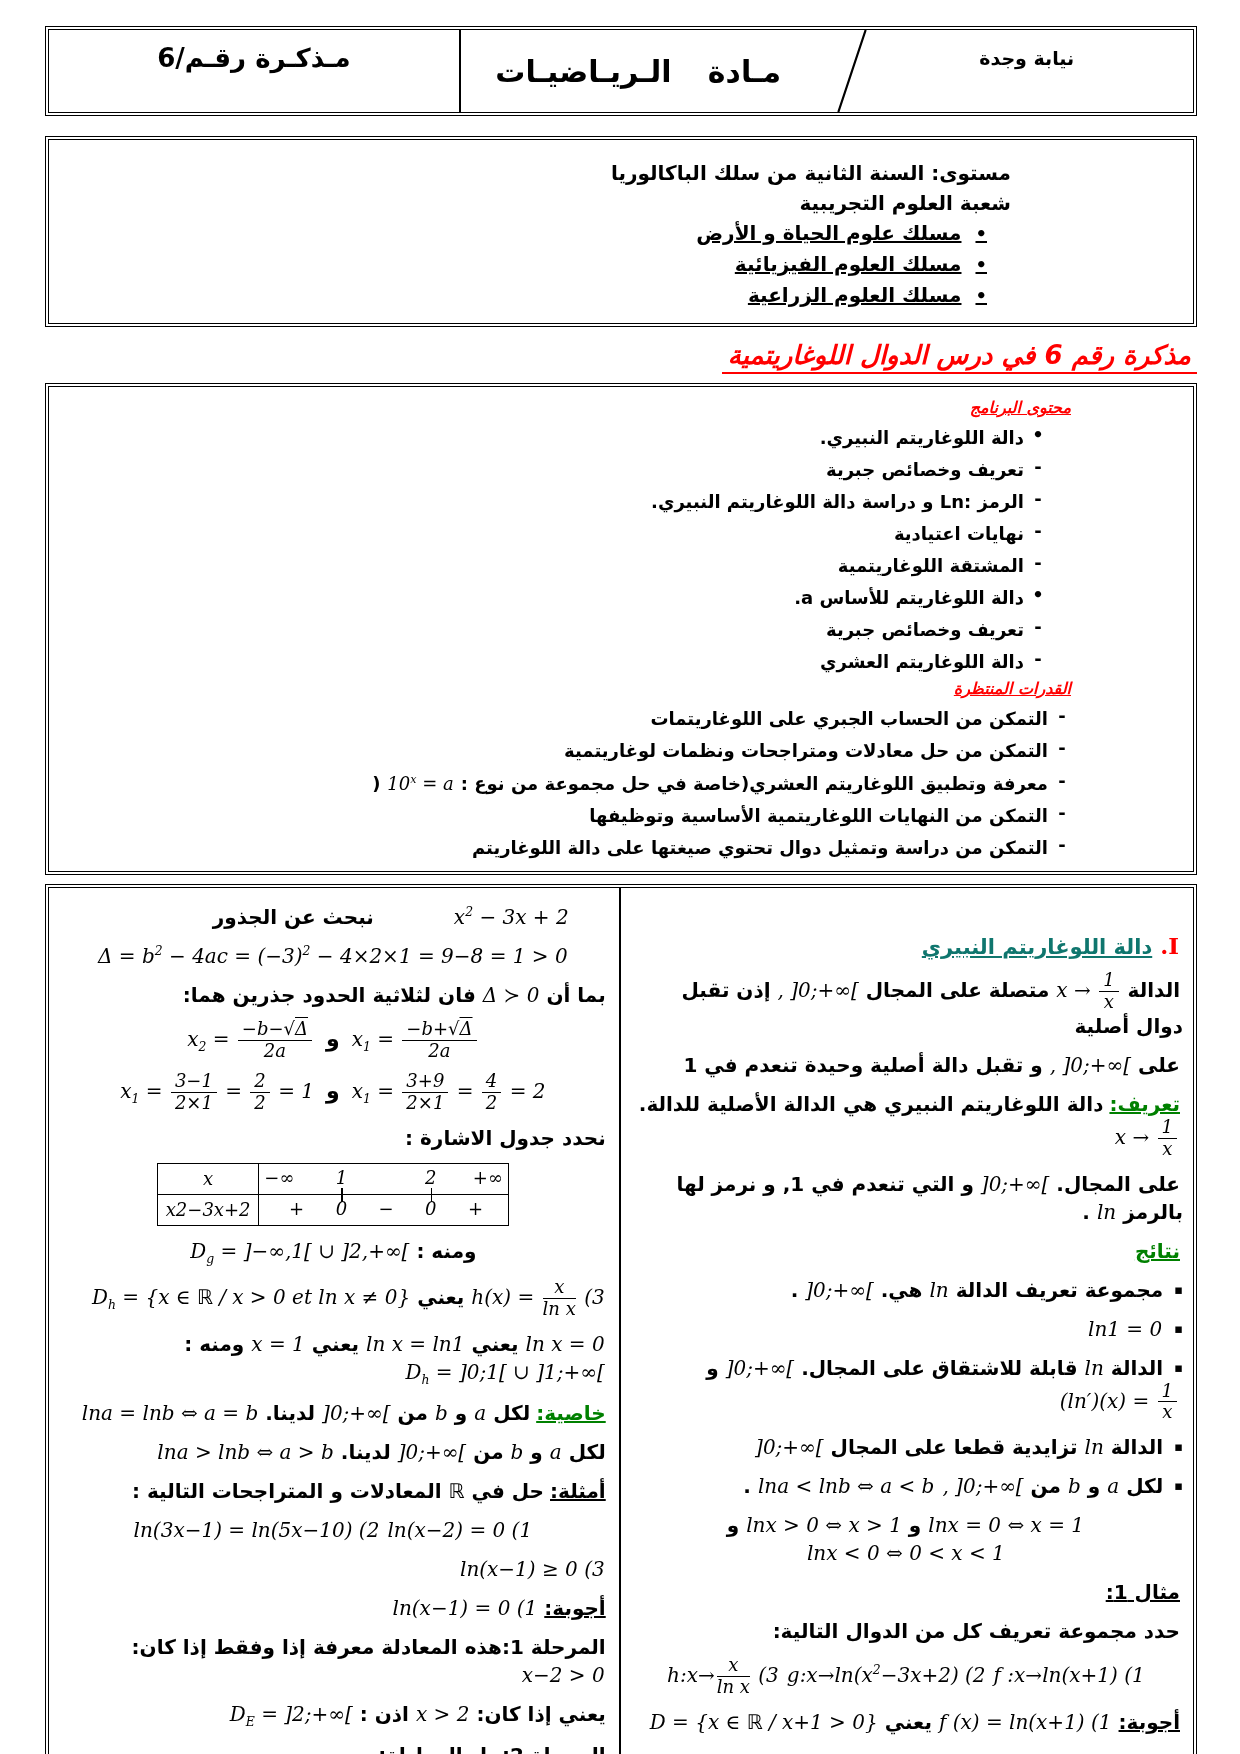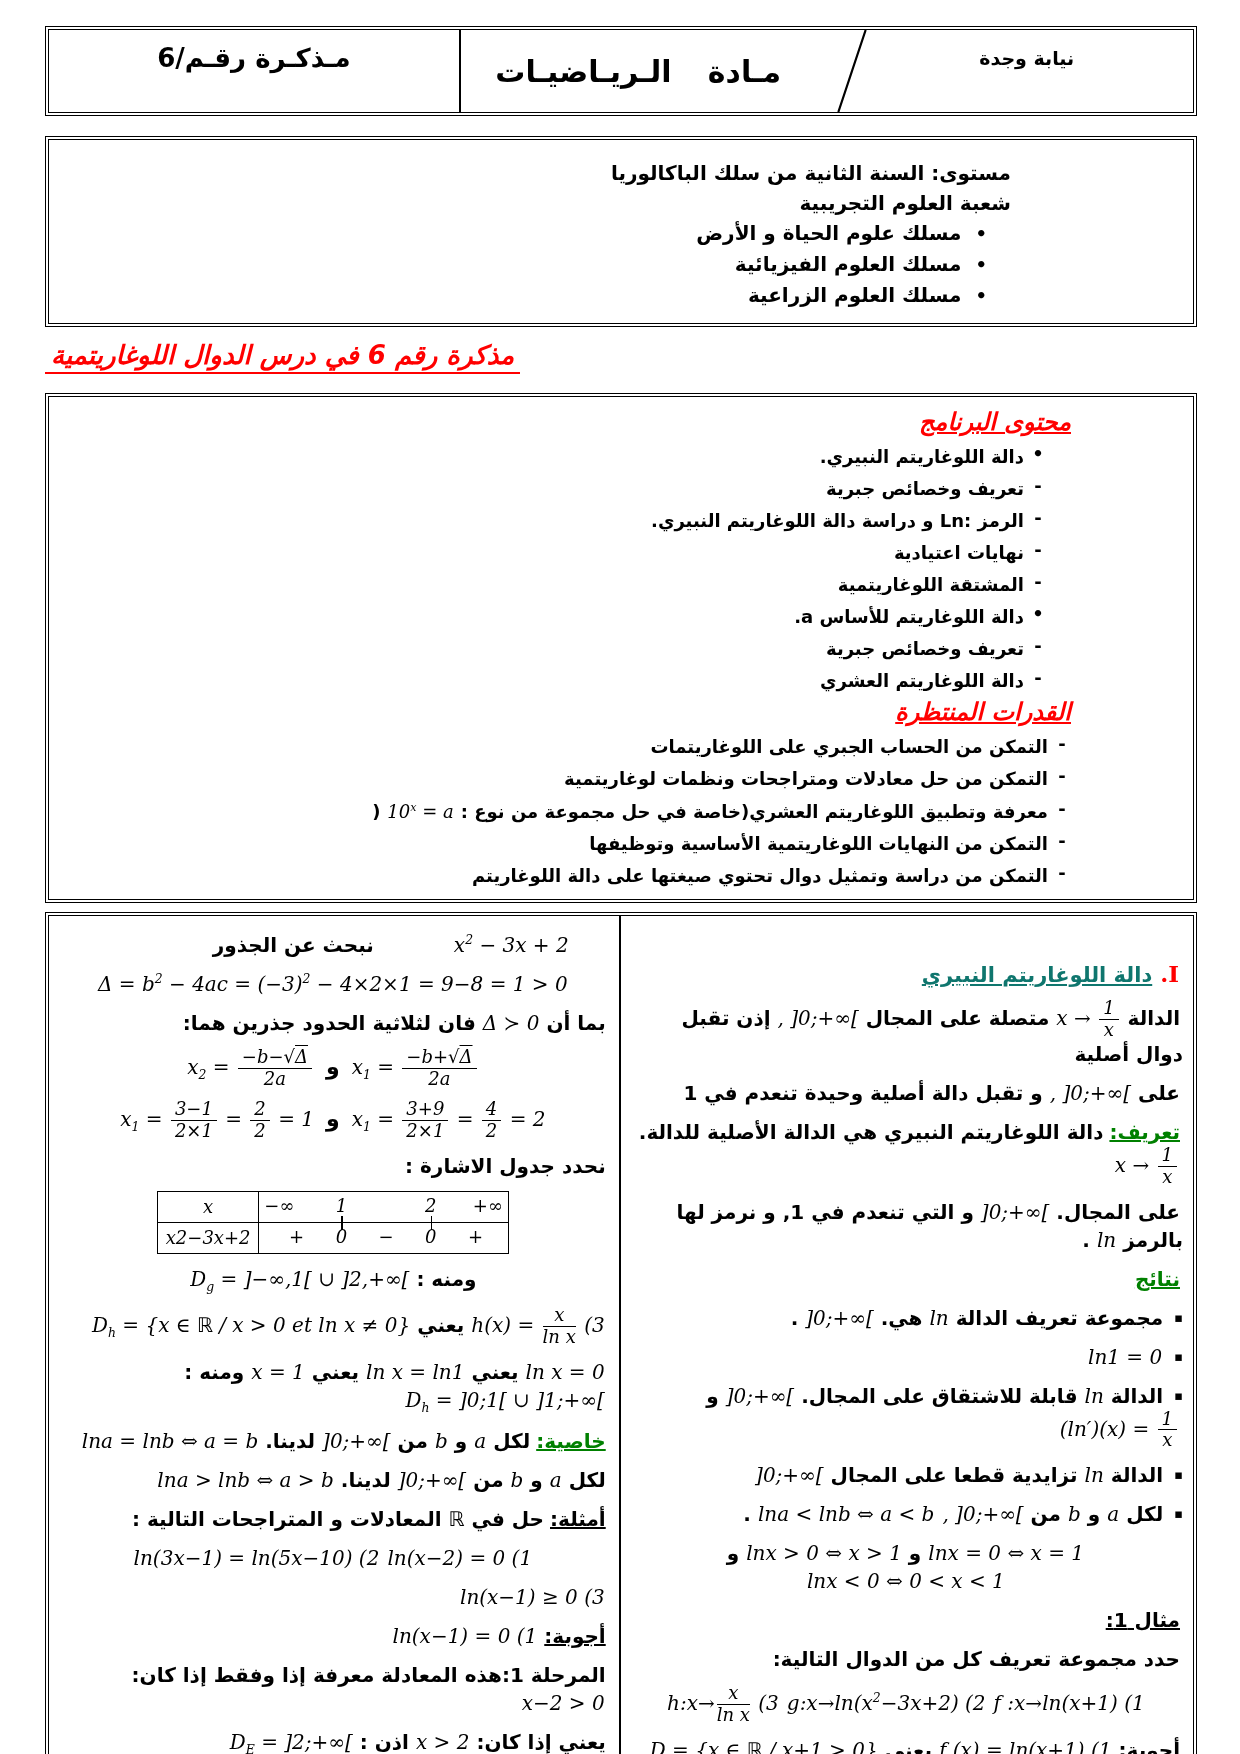--- a/index.html
+++ b/index.html
@@ -17,32 +17,32 @@
   .diag { position:absolute; left:14px; top:0; height:100%; width:46px; }
   .hcell.subject { width:31%; display:flex; align-items:center; justify-content:center; }
   .subject-title { font-size:30px; font-weight:bold; word-spacing:26px; white-space:nowrap; }
   .hcell.teacher { width:36%; border-right:2.5px solid #000; text-align:center; padding-top:11px; }
   .hcell.teacher .t1 { font-size:20px; font-weight:bold; }
   .hcell.teacher .t2 { font-size:26px; font-weight:bold; margin-top:2px; }
 
   
   .lvl { margin-top:20px; direction:rtl; padding:18px 182px 12px 20px;
          font-weight:bold; font-size:20px; line-height:30px; min-height:146px; }
-  .lvl-b { margin-right:24px; }
+  .lvl-b { margin-right:24px;text-decoration:underline; }
   .lvl-b .dot { margin-left:14px; font-size:18px; }
 
   
-  .doc-title-wrap { text-align:left; margin:13px 0 19px; }
+  .doc-title-wrap { text-align:right; margin:13px 0 9px; }
   .doc-title { display:inline-block; color:#f00; font-weight:bold; font-style:italic;
                font-size:26px; border-bottom:2.5px solid #f00; padding:0 6px 2px; }
 
   
   .pbox { direction:rtl; padding:8px 122px 8px 14px; min-height:388px; }
   .red-h { color:#f00; font-weight:bold; font-style:italic; text-decoration:underline;
-           font-size:24px; margin:3px 0 4px; }
+           font-size:16px; margin:3px 0 4px; }
   .plines .mline { margin:1px 0; text-align:right; line-height:27px; }
   .plines .s-ar { font-size:18px; }
   .plines .mk { display:inline-block; min-width:14px; text-align:center;
                 font-weight:bold; font-size:18px; margin-left:4px; }
   .plines .mline { margin-right:26px; }
   .plines.s-lines .mline { margin-right:2px; }
   .plines .s-m { font-size:18px; }
 
   
   .mainbox { margin-top:9px; display:flex; direction:rtl; min-height:942px; align-items:stretch; }

